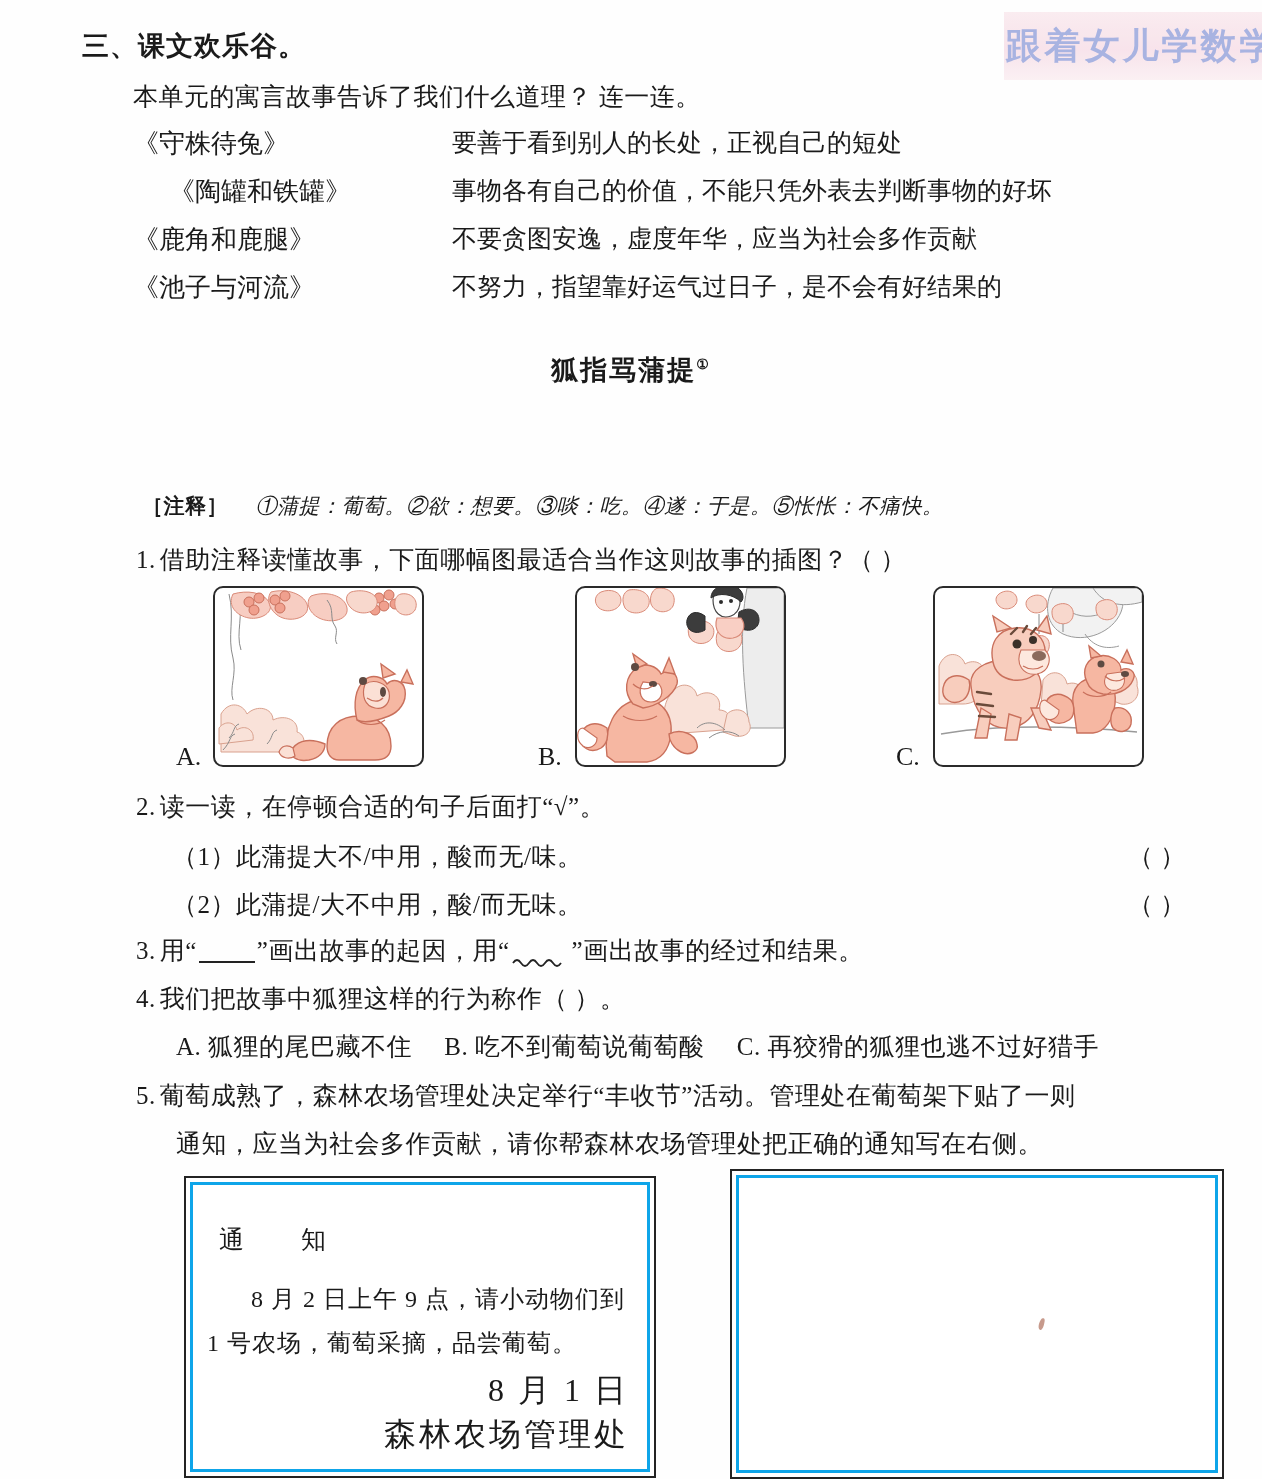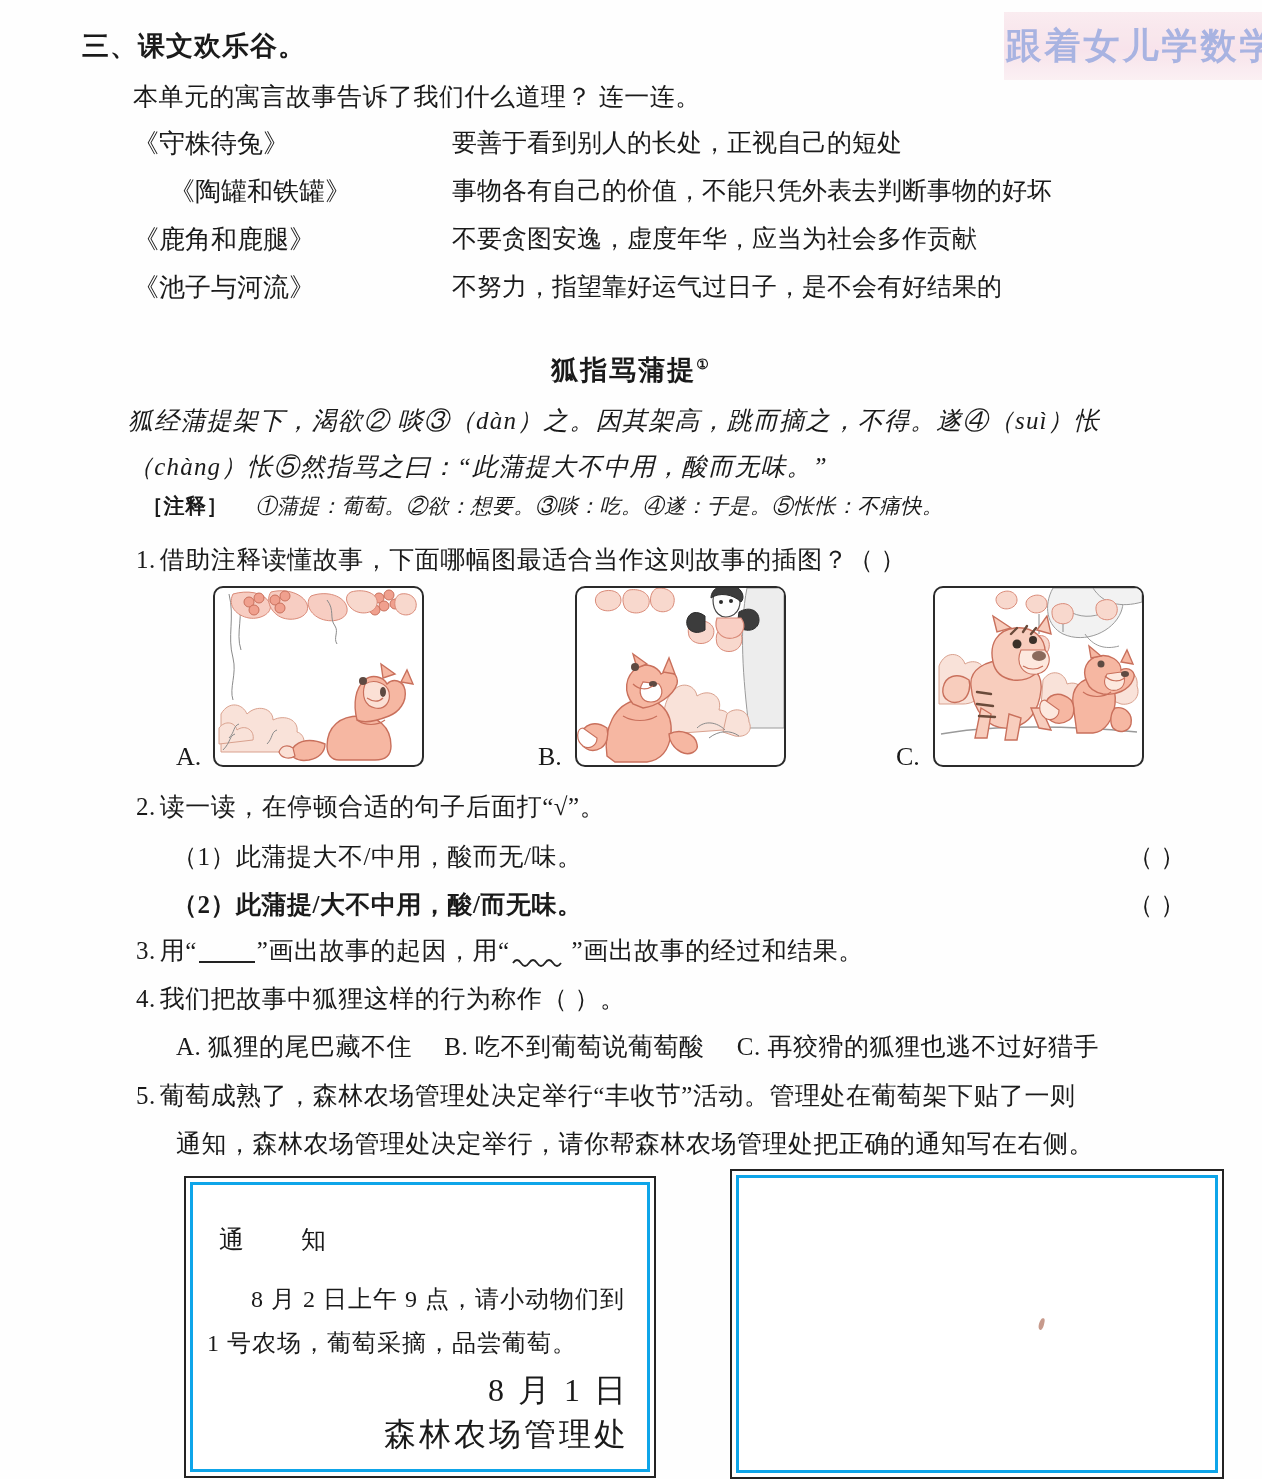--- a/index.html
+++ b/index.html
@@ -216,24 +216,20 @@
   <div class="match-right" style="top:126px;">要善于看到别人的长处，正视自己的短处</div>
   <div class="match-right" style="top:174px;">事物各有自己的价值，不能只凭外表去判断事物的好坏</div>
   <div class="match-right" style="top:222px;">不要贪图安逸，虚度年华，应当为社会多作贡献</div>
   <div class="match-right" style="top:270px;">不努力，指望靠好运气过日子，是不会有好结果的</div>
 
 
   <div class="article-title">
     <span>狐指骂蒲提</span><span class="sup">①</span>
   </div>
 
-  <div class="passage" style="top:398px;">
-    <div>狐经蒲提架下，渴欲② 啖③（dàn）之。因其架高，跳而摘之，不得。遂④（suì）怅</div>
-    <div>（chàng）怅⑤然指骂之曰：“此蒲提大不中用，酸而无味。”</div>
-  </div>
 
   <div class="notes">
     <b>［注释］</b>
     <span style="display:inline-block;width:16px;"></span>
     <span>①蒲提：葡萄。②欲：想要。③啖：吃。④遂：于是。⑤怅怅：不痛快。</span>
   </div>
 
   <div class="q" style="top:543px;left:136px;">
     <span class="q-num">1.</span><span>借助注释读懂故事，下面哪幅图最适合当作这则故事的插图？（          ）</span>
   </div>
@@ -448,40 +444,40 @@
         </g>
       </svg>
     </div>
   </div>
 
   <div class="q" style="top:790px;left:136px;">
     <span class="q-num">2.</span><span>读一读，在停顿合适的句子后面打“√”。</span>
   </div>
   <div class="q" style="top:840px;left:172px;">（1）此蒲提大不/中用，酸而无/味。</div>
   <div class="q" style="top:840px;left:1128px;">（    ）</div>
-  <div class="q" style="top:888px;left:172px;font-weight:bold;">（2）此蒲提/大不中用，酸/而无味。</div>
+  <div class="q" style="top:888px;left:172px;">（2）此蒲提/大不中用，酸/而无味。</div>
   <div class="q" style="top:888px;left:1128px;">（    ）</div>
 
   <div class="q" style="top:934px;left:136px;">
     <span class="q-num">3.</span><span>用“</span><span class="blank-under"></span><span>”画出故事的起因，用“</span><span class="blank-wave">
         <svg width="58" height="12" viewBox="0 0 58 12">
           <path d="M1 7 q4 -6 8 0 t8 0 t8 0 t8 0 t8 0 t8 0" stroke="#222" stroke-width="1.8" fill="none"></path>
         </svg>
       </span><span>”画出故事的经过和结果。</span>
   </div>
 
   <div class="q" style="top:982px;left:136px;">
     <span class="q-num">4.</span><span>我们把故事中狐狸这样的行为称作（      ）。</span>
   </div>
   <div class="q" style="top:1030px;left:176px;">A. 狐狸的尾巴藏不住　 B. 吃不到葡萄说葡萄酸　 C. 再狡猾的狐狸也逃不过好猎手</div>
 
   <div class="q" style="top:1079px;left:136px;">
     <span class="q-num">5.</span><span>葡萄成熟了，森林农场管理处决定举行“丰收节”活动。管理处在葡萄架下贴了一则</span>
   </div>
-  <div class="q" style="top:1127px;left:176px;">通知，森林农场管理处决定举行，请你帮森林农场管理处把正确的通知写在右侧。</div>
+  <div class="q" style="top:1127px;left:176px;">通知，应当为社会多作贡献，请你帮森林农场管理处把正确的通知写在右侧。</div>
 
   <div class="notice-box" style="top:1176px;left:184px;width:460px;height:290px;">
     <div class="notice-inner">
       <div class="notice-title">通　知</div>
       <div class="notice-p" style="top:92px;text-indent:44px;">8 月 2 日上午 9 点，请小动物们到</div>
       <div class="notice-p" style="top:136px;">1 号农场，葡萄采摘，品尝葡萄。</div>
       <div class="notice-right" style="top:184px;">8 月 1 日</div>
       <div class="notice-right" style="top:228px;">森林农场管理处</div>
     </div>
   </div>

